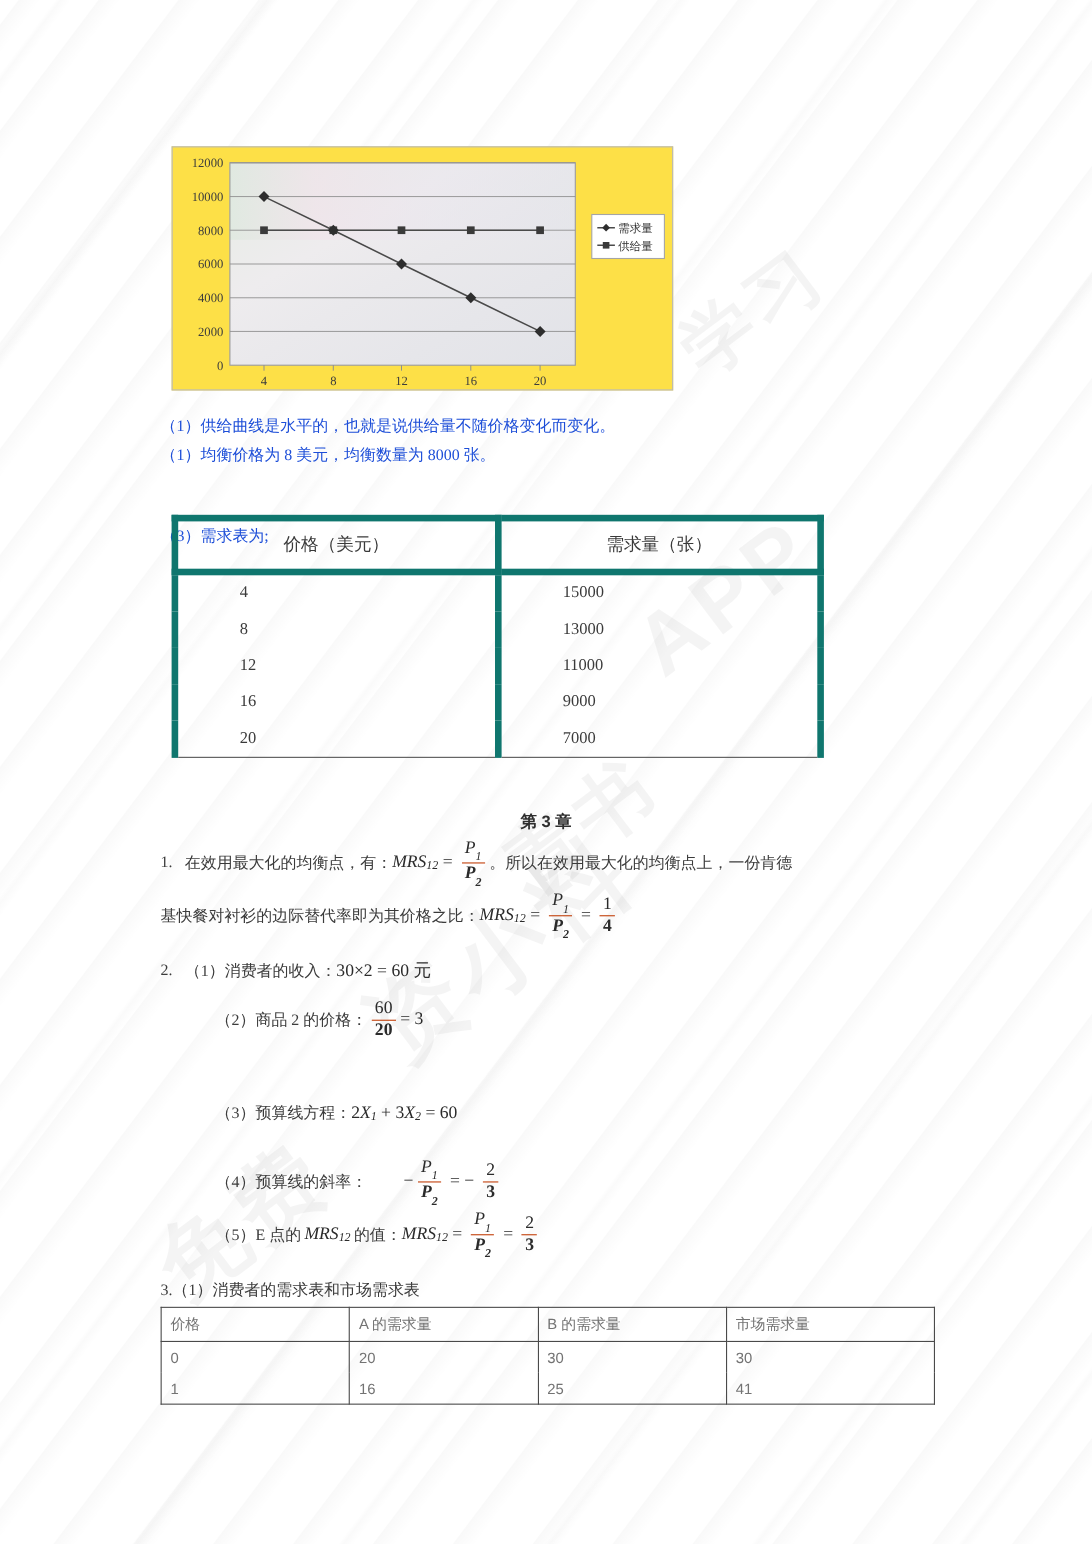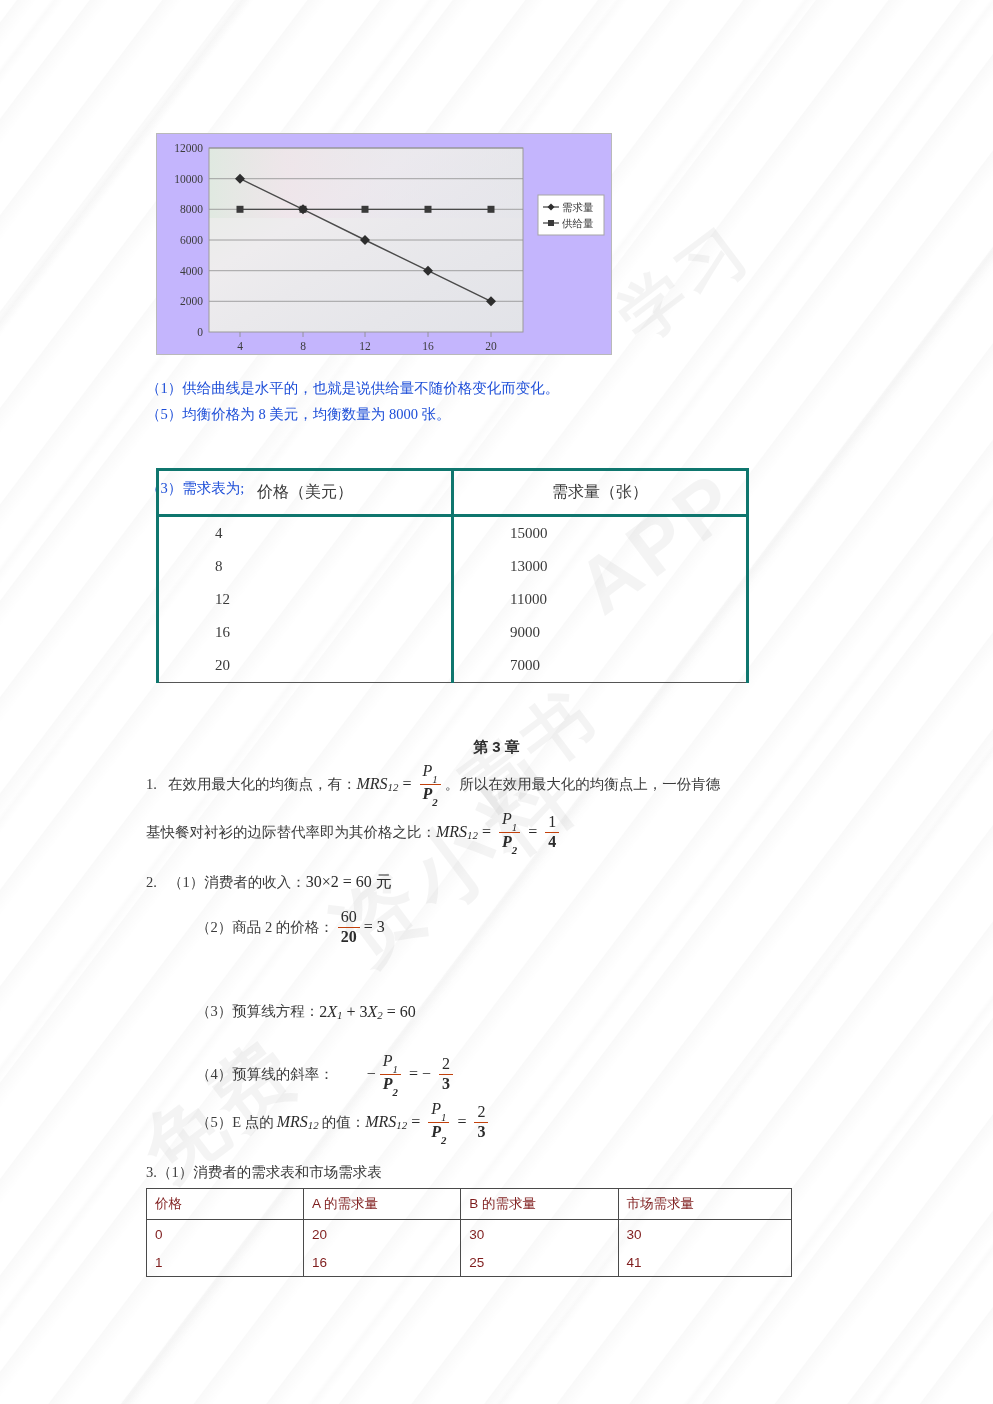--- a/index.html
+++ b/index.html
@@ -69,21 +69,21 @@
   }
 
   
   .chart-box {
     position: absolute;
     left: 156px;
     top: 133px;
     width: 456px;
     height: 222px;
     border: 1px solid #b9b9b9;
-    background: #c4b5fd;
+    background: #fde047;
     box-sizing: border-box;
   }
   .chart-svg { display: block; }
 
   
   .para {
     position: absolute;
     font-size: 14.5px;
     line-height: 1.45;
     color: #1d4ed8;
@@ -97,21 +97,21 @@
   table.demand {
     position: absolute;
     left: 156px;
     top: 468px;
     width: 593px;
     border-collapse: collapse;
     font-size: 15px;
   }
   table.demand th,
   table.demand td {
-    border: 3px solid #0f766e;
+    border: 6px solid #0f766e;
     padding: 0;
     font-weight: normal;
   }
   table.demand th {
     text-align: center;
     height: 43px;
     font-size: 16px;
   }
   table.demand td {
     height: 33px;
@@ -187,25 +187,25 @@
   }
   .frac .nu { padding: 0 3px 1px 3px; }
   .frac .de { padding: 1px 3px 0 3px; border-top: 1px solid #c2410c; font-weight: bold; }
   .nonital { font-style: normal; }
 
   
   table.market {
     position: absolute;
     left: 146px;
     top: 1188px;
-    width: 646px;
+    width: 704px;
     border-collapse: collapse;
     font-size: 13.5px;
     font-family: "Liberation Sans", sans-serif;
-    color: #7f1d1d;
+    color: #737373;
     padding-left: 38px;
   }
   table.market th,
   table.market td {
     border: 1px solid #4a4a4a;
     font-weight: normal;
     text-align: left;
     padding: 3px 0 3px 8px;
     height: 22px;
   }
@@ -314,21 +314,21 @@
         <polygon points="394,69.5 397.5,73 394,76.5 390.5,73" fill="#2e2e2e"></polygon>
         <text x="405" y="77" font-family="Liberation Sans, sans-serif" font-size="10.5" fill="#333">需求量</text>
         <line x1="386" y1="89" x2="402" y2="89" stroke="#4a4a4a" stroke-width="1.3"></line>
         <rect x="391" y="86" width="6" height="6" fill="#3a3a3a"></rect>
         <text x="405" y="93" font-family="Liberation Sans, sans-serif" font-size="10.5" fill="#333">供给量</text>
       </g>
     </svg>
   </div>
 
   <div class="para p1">（1）供给曲线是水平的，也就是说供给量不随价格变化而变化。</div>
-  <div class="para p2">（5）均衡价格为 8 美元，均衡数量为 8000 张。</div>
+  <div class="para p2">（1）均衡价格为 8 美元，均衡数量为 8000 张。</div>
   <div class="para p3">（3）需求表为;</div>
 
   <table class="demand">
     <thead>
       <tr>
         <th>价格（美元）</th>
         <th>需求量（张）</th>
       </tr>
     </thead>
     <tbody>

